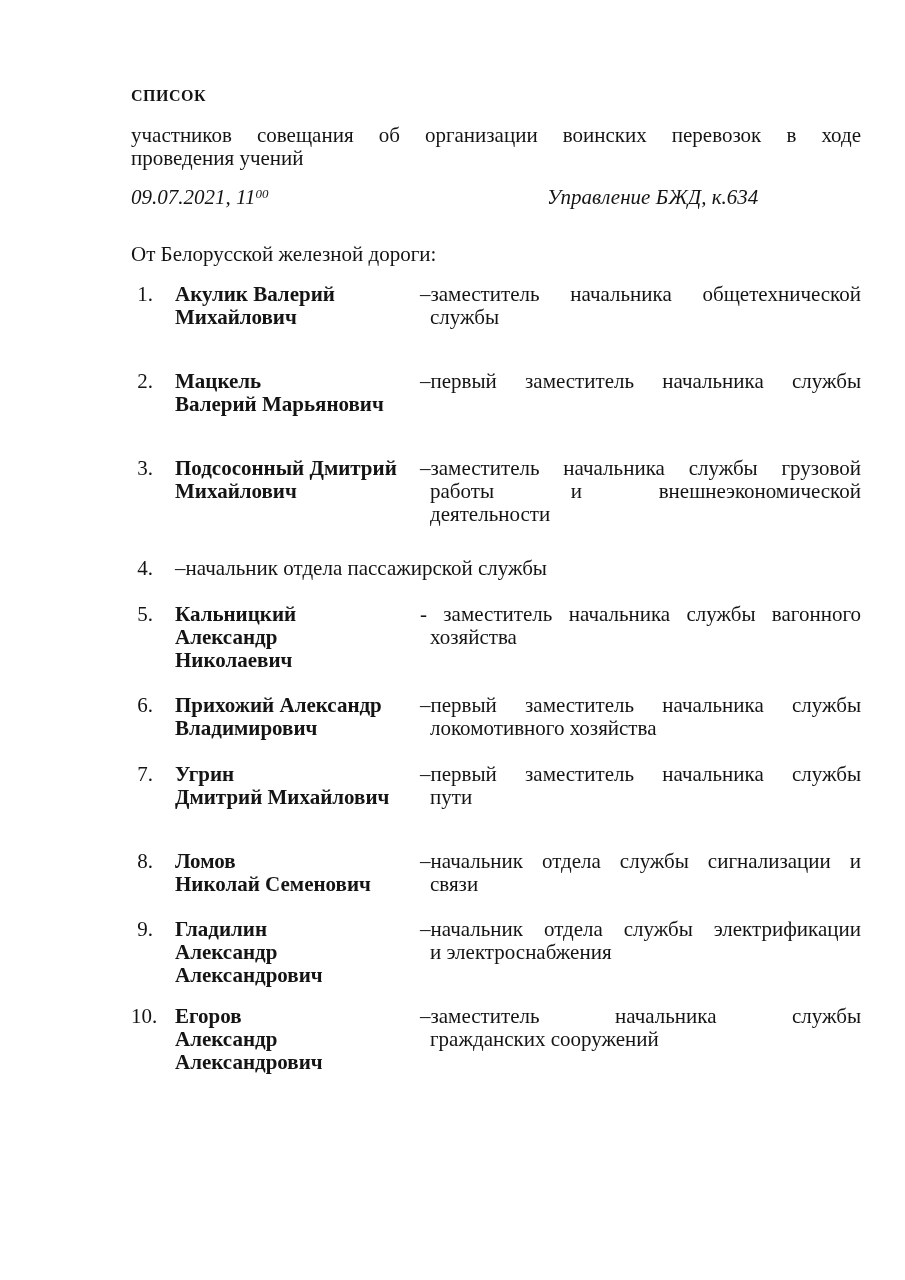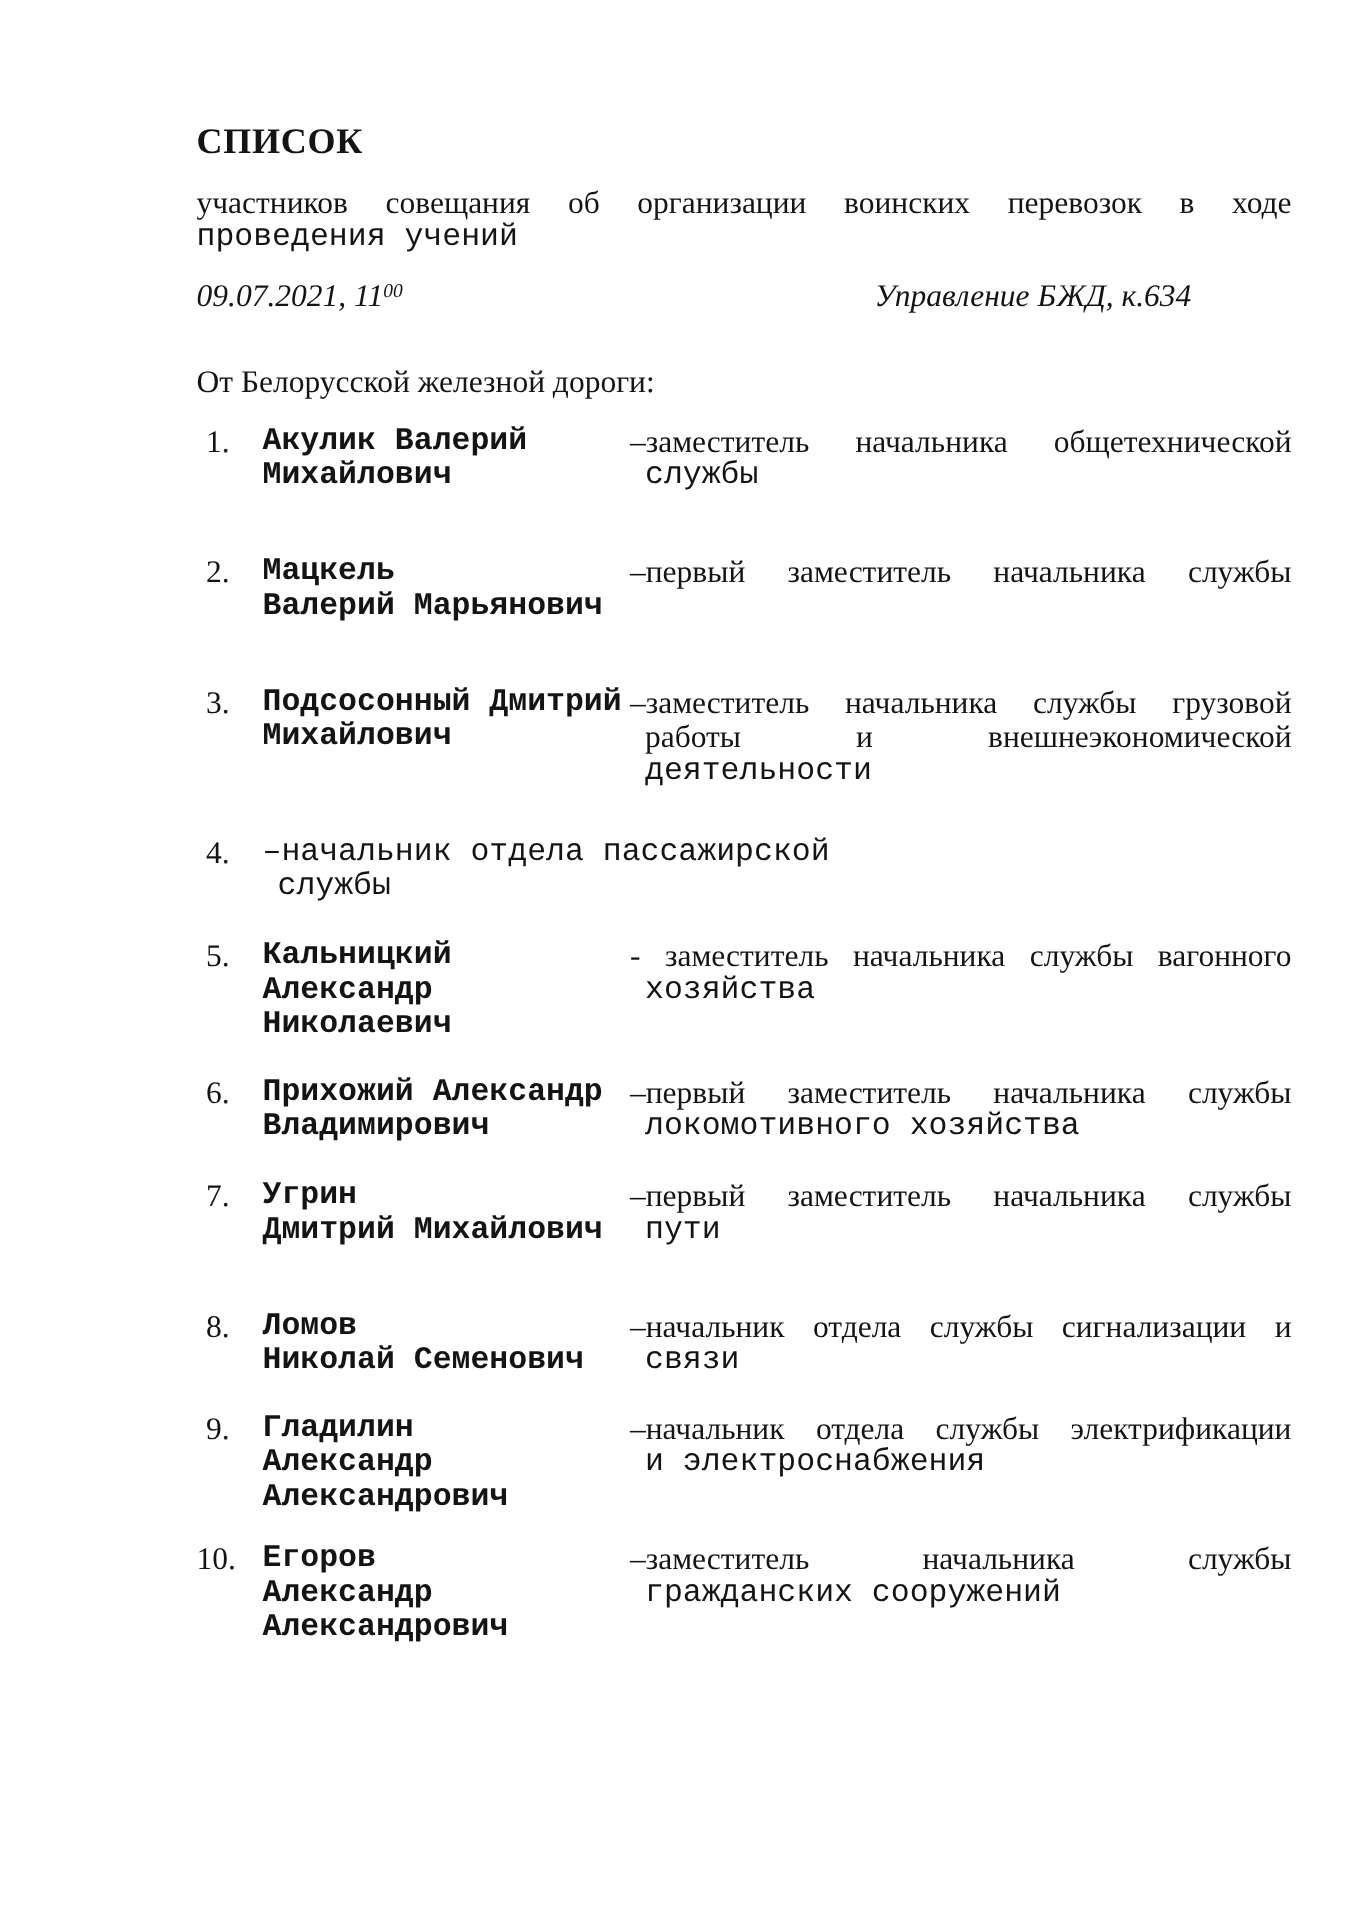--- a/index.html
+++ b/index.html
@@ -12,43 +12,43 @@
     -webkit-font-smoothing:antialiased;
   }
   .page{
     box-sizing:border-box;
     width:905px;height:1280px;
     padding:84px 44px 0 131px;
   }
   .content{width:730px;}
 
   .doc-title{
-    font-size:24px;
+    font-size:16px;
     font-weight:bold;
     line-height:23px;
     letter-spacing:.5px;
   }
   .subtitle{margin-top:17px;}
   .jline{text-align:justify;text-align-last:justify;}
-  .lline{text-align:left;font-family:Liberation Mono, monospace;}
+  .lline{text-align:left;}
 
   .date-row{
     position:relative;
     margin-top:16px;
     height:23px;
     font-style:italic;
   }
   .date-row sup{
     font-size:13px;
     line-height:0;
     vertical-align:6px;
   }
   .location{
     position:absolute;
-    left:452px;top:0;
+    left:416px;top:0;
     white-space:nowrap;
   }
 
   .intro{margin-top:34px;}
 
   .list{margin-top:17px;}
   .item{display:flex;align-items:flex-start;}
   .item .num{
     flex:none;width:44px;
     box-sizing:border-box;

